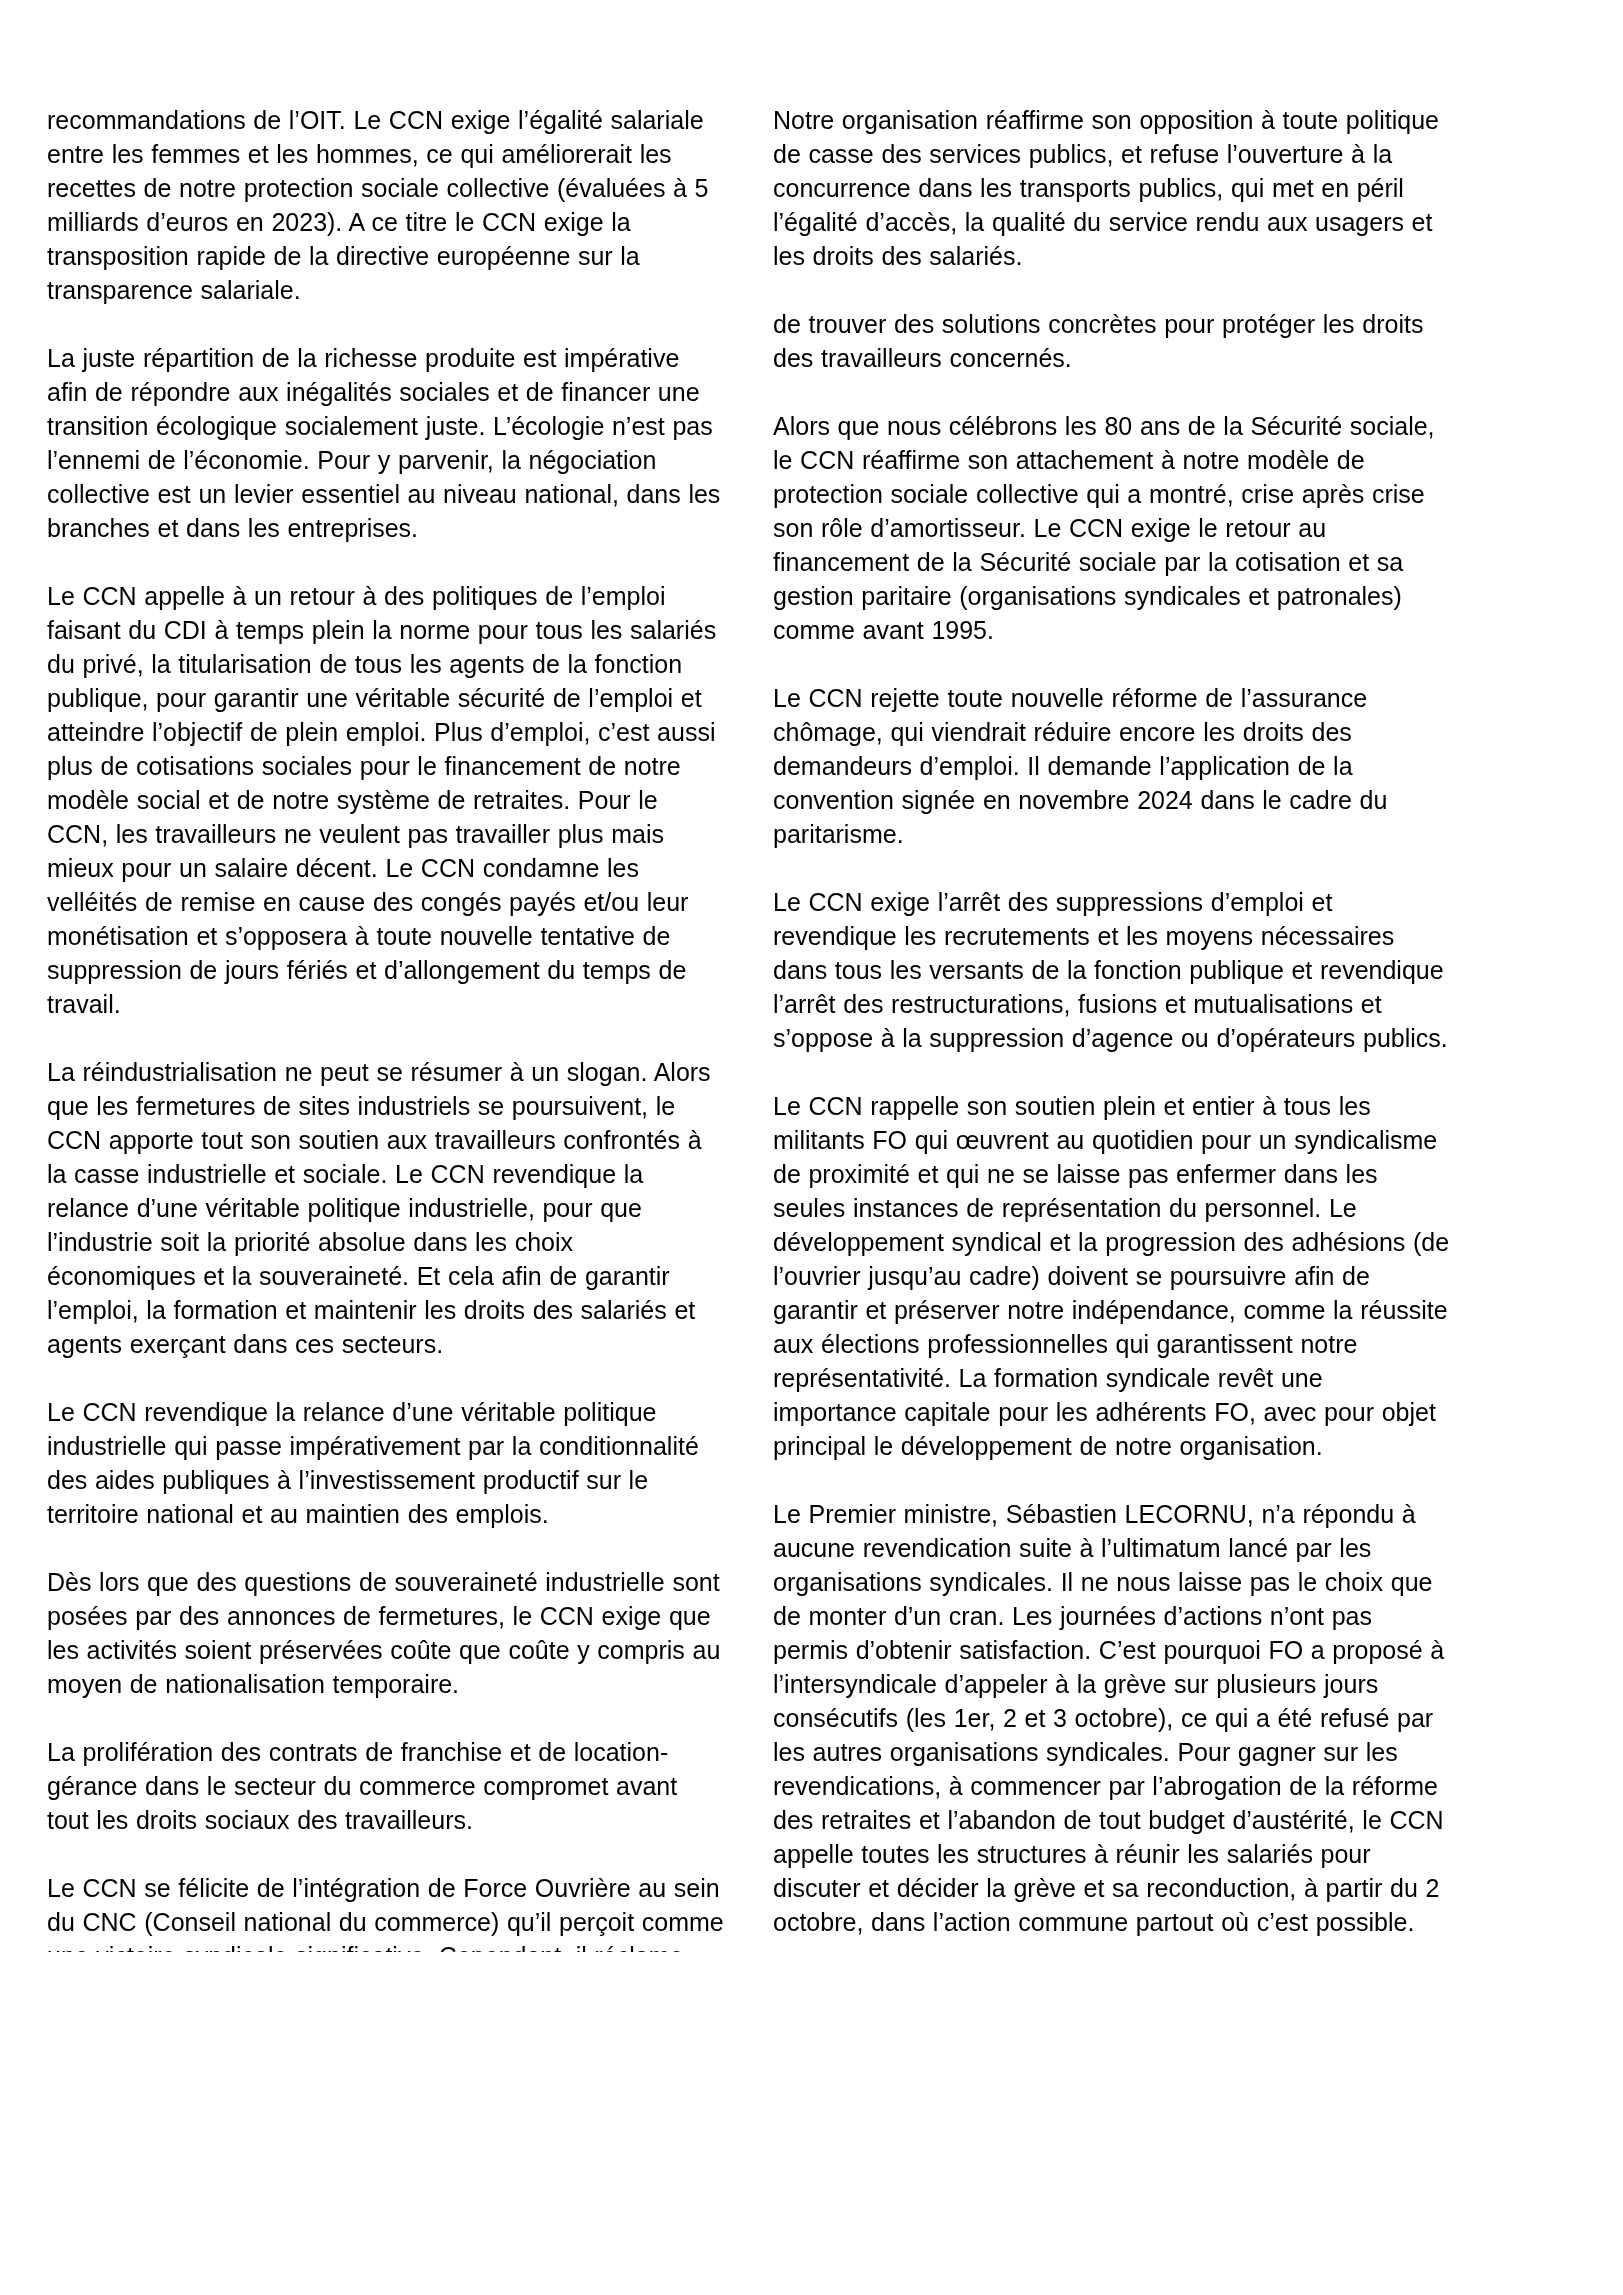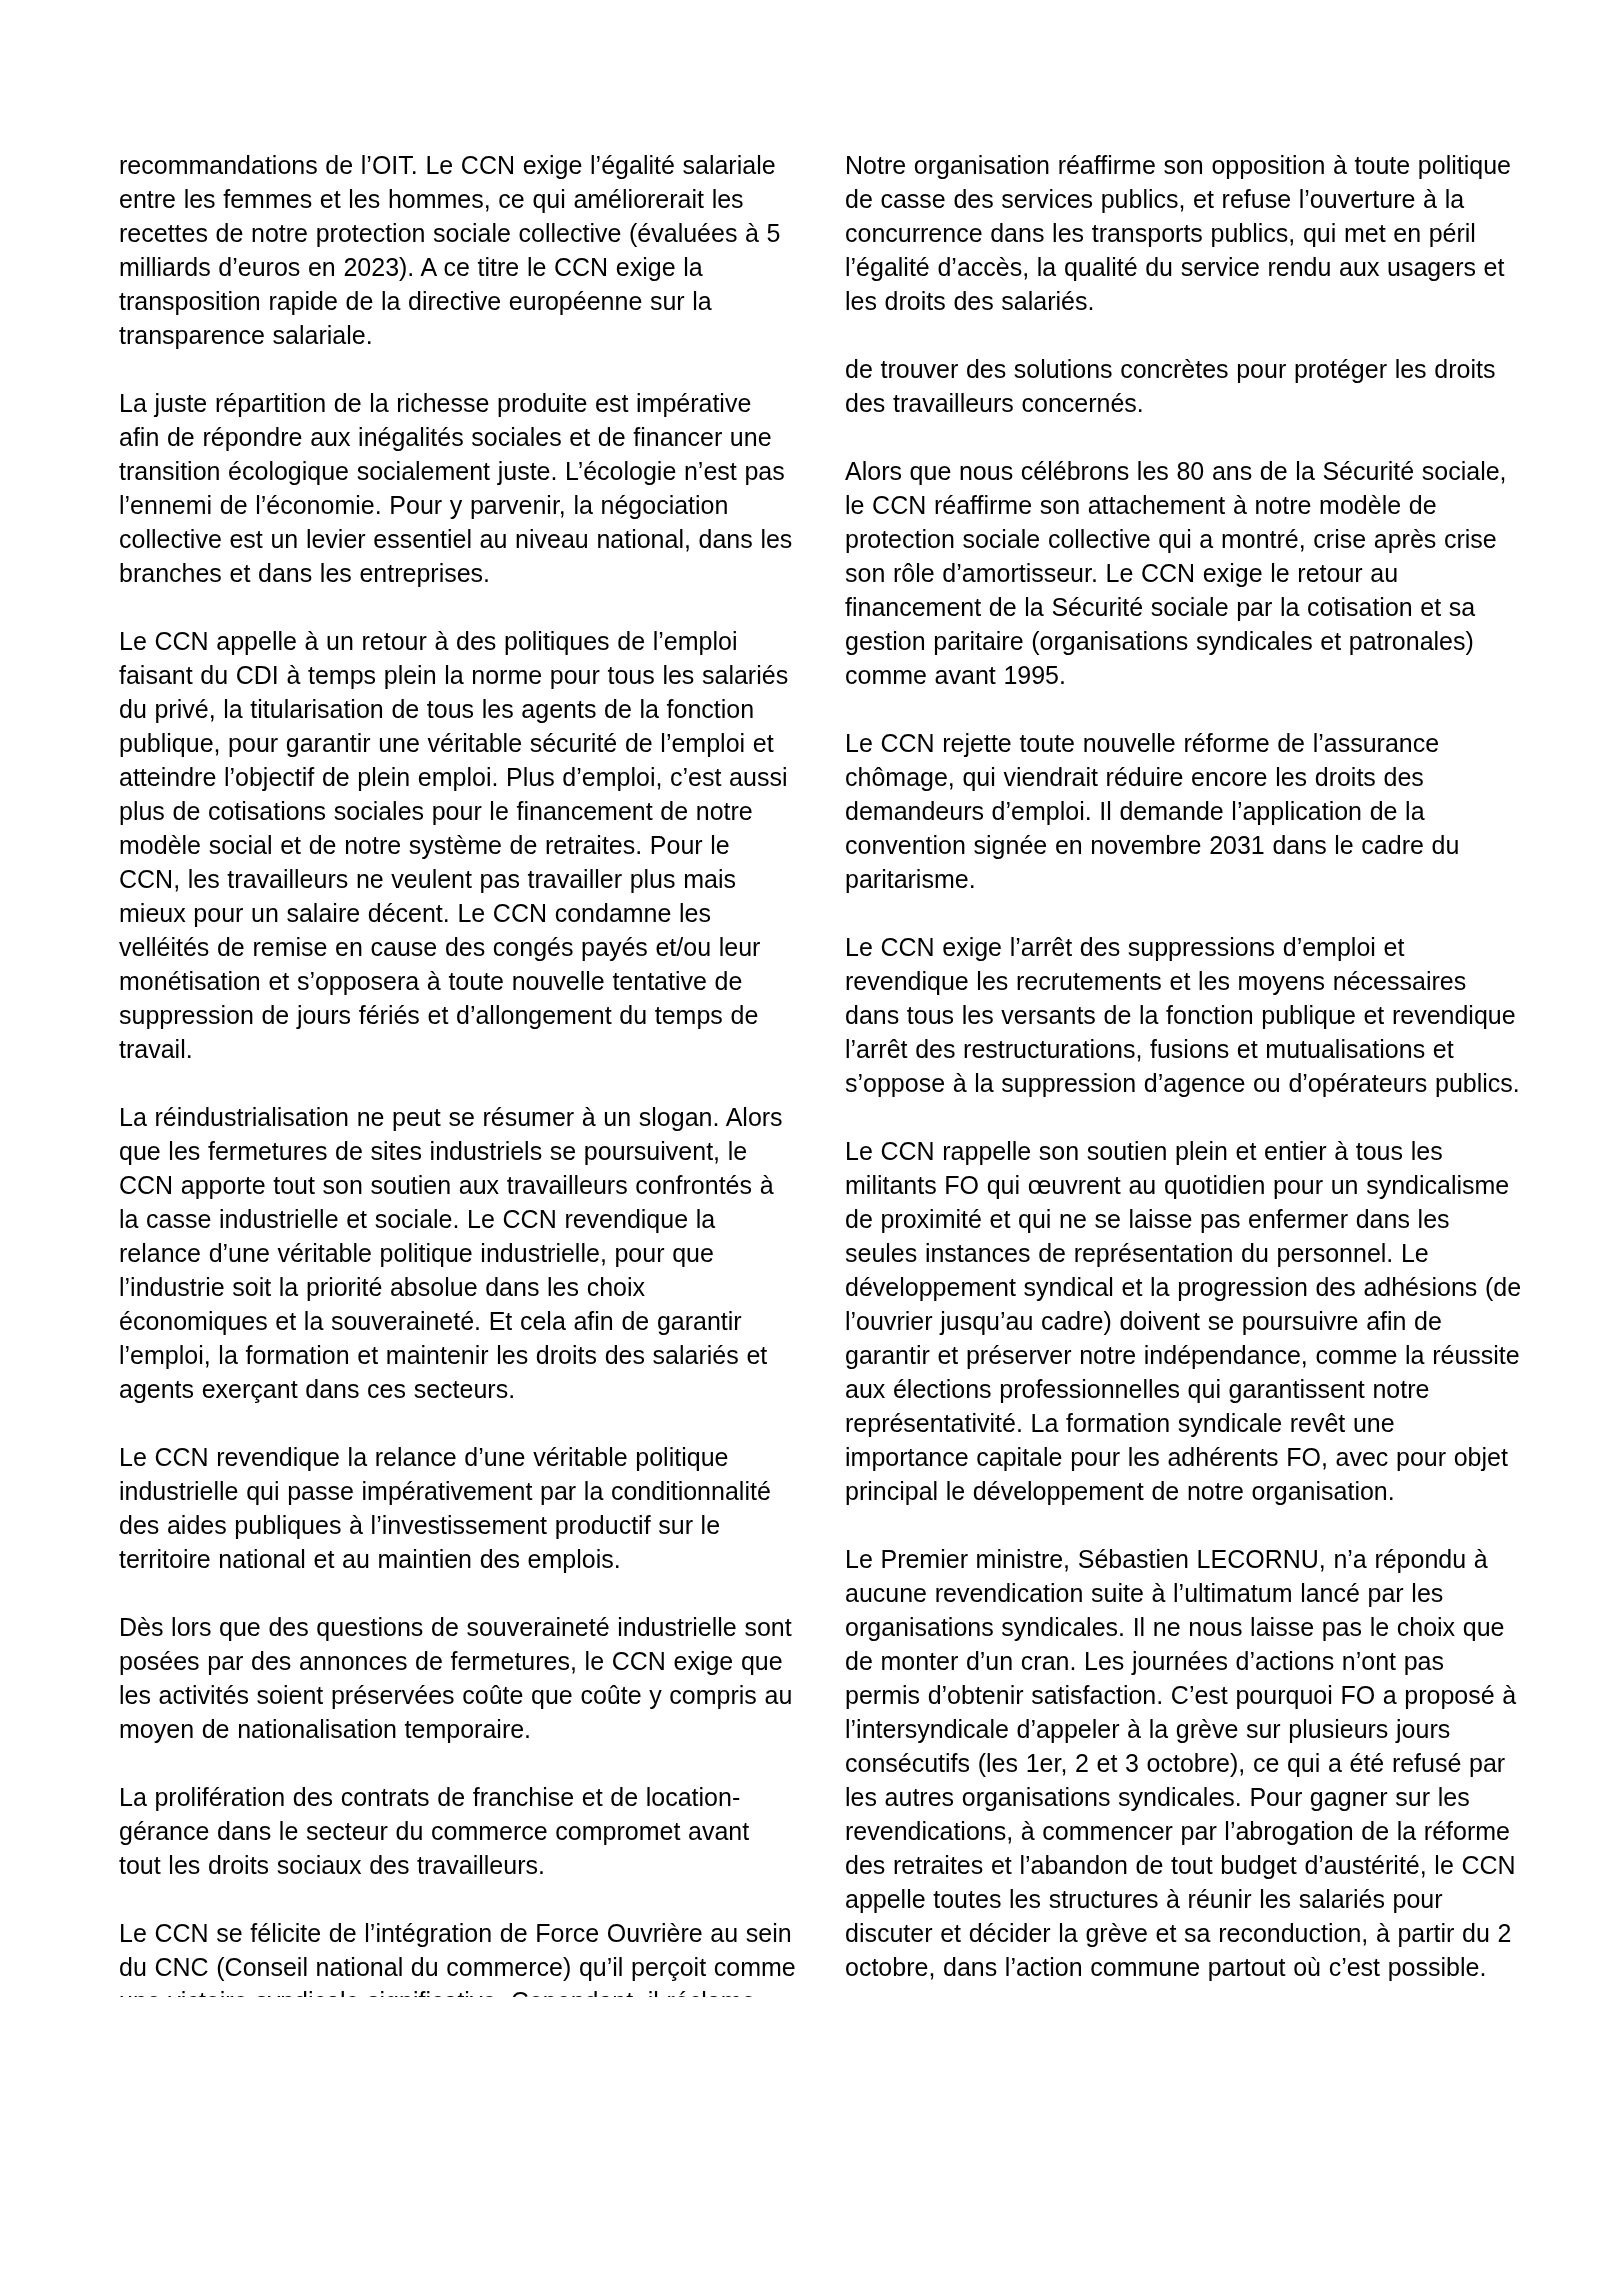--- a/index.html
+++ b/index.html
@@ -11,26 +11,25 @@
     width: 1623px;
     height: 2295px;
     position: relative;
     font-family: "Liberation Sans", sans-serif;
     color: #000000;
   }
   .page {
     box-sizing: border-box;
     width: 1623px;
     height: 1952px;
-    padding: 103px 115px 79px 119px;
+    padding: 103px 115px 79px 47px;
     display: flex;
     gap: 49px;
     overflow: hidden;
     background: #ffffff;
-    margin-top: 45px;
   }
   .col {
     width: 677px;
     flex: 0 0 677px;
   }
   .col p {
     margin: 0 0 34px 0;
     font-size: 25px;
     line-height: 34px;
     text-align: left;
@@ -52,19 +51,19 @@
     <p>La réindustrialisation ne peut se résumer à un slogan. Alors que les fermetures de sites industriels se poursuivent, le CCN apporte tout son soutien aux travailleurs confrontés à la casse industrielle et sociale. Le CCN revendique la relance d’une véritable politique industrielle, pour que l’industrie soit la priorité absolue dans les choix économiques et la souveraineté. Et cela afin de garantir l’emploi, la formation et maintenir les droits des salariés et agents exerçant dans ces secteurs.</p>
     <p>Le CCN revendique la relance d’une véritable politique industrielle qui passe impérativement par la conditionnalité des aides publiques à l’investissement productif sur le territoire national et au maintien des emplois.</p>
     <p>Dès lors que des questions de souveraineté industrielle sont posées par des annonces de fermetures, le CCN exige que les activités soient préservées coûte que coûte y compris au moyen de nationalisation temporaire.</p>
     <p>La prolifération des contrats de franchise et de location-gérance dans le secteur du commerce compromet avant tout les droits sociaux des travailleurs.</p>
     <p>Le CCN se félicite de l’intégration de Force Ouvrière au sein du CNC (Conseil national du commerce) qu’il perçoit comme une victoire syndicale significative. Cependant, il réclame avec insistance l’établissement immédiat d’un groupe de travail consacré à la franchise et à la location gérance, afin</p>
   </div>
   <div class="col">
     <p>Notre organisation réaffirme son opposition à toute politique de casse des services publics, et refuse l’ouverture à la concurrence dans les transports publics, qui met en péril l’égalité d’accès, la qualité du service rendu aux usagers et les droits des salariés.</p>
     <p>de trouver des solutions concrètes pour protéger les droits des travailleurs concernés.</p>
     <p>Alors que nous célébrons les 80 ans de la Sécurité sociale, le CCN réaffirme son attachement à notre modèle de protection sociale collective qui a montré, crise après crise son rôle d’amortisseur. Le CCN exige le retour au financement de la Sécurité sociale par la cotisation et sa gestion paritaire (organisations syndicales et patronales) comme avant 1995.</p>
-    <p>Le CCN rejette toute nouvelle réforme de l’assurance chômage, qui viendrait réduire encore les droits des demandeurs d’emploi. Il demande l’application de la convention signée en novembre 2031 dans le cadre du paritarisme.</p>
+    <p>Le CCN rejette toute nouvelle réforme de l’assurance chômage, qui viendrait réduire encore les droits des demandeurs d’emploi. Il demande l’application de la convention signée en novembre 2024 dans le cadre du paritarisme.</p>
     <p>Le CCN exige l’arrêt des suppressions d’emploi et revendique les recrutements et les moyens nécessaires dans tous les versants de la fonction publique et revendique l’arrêt des restructurations, fusions et mutualisations et s’oppose à la suppression d’agence ou d’opérateurs publics.</p>
     <p>Le CCN rappelle son soutien plein et entier à tous les militants FO qui œuvrent au quotidien pour un syndicalisme de proximité et qui ne se laisse pas enfermer dans les seules instances de représentation du personnel. Le développement syndical et la progression des adhésions (de l’ouvrier jusqu’au cadre) doivent se poursuivre afin de garantir et préserver notre indépendance, comme la réussite aux élections professionnelles qui garantissent notre représentativité. La formation syndicale revêt une importance capitale pour les adhérents FO, avec pour objet principal le développement de notre organisation.</p>
     <p>Le Premier ministre, Sébastien LECORNU, n’a répondu à aucune revendication suite à l’ultimatum lancé par les organisations syndicales. Il ne nous laisse pas le choix que de monter d’un cran. Les journées d’actions n’ont pas permis d’obtenir satisfaction. C’est pourquoi FO a proposé à l’intersyndicale d’appeler à la grève sur plusieurs jours consécutifs (les 1er, 2 et 3 octobre), ce qui a été refusé par les autres organisations syndicales. Pour gagner sur les revendications, à commencer par l’abrogation de la réforme des retraites et l’abandon de tout budget d’austérité, le CCN appelle toutes les structures à réunir les salariés pour discuter et décider la grève et sa reconduction, à partir du 2 octobre, dans l’action commune partout où c’est possible.</p>
   </div>
 </div>
 
 
 </body></html>

